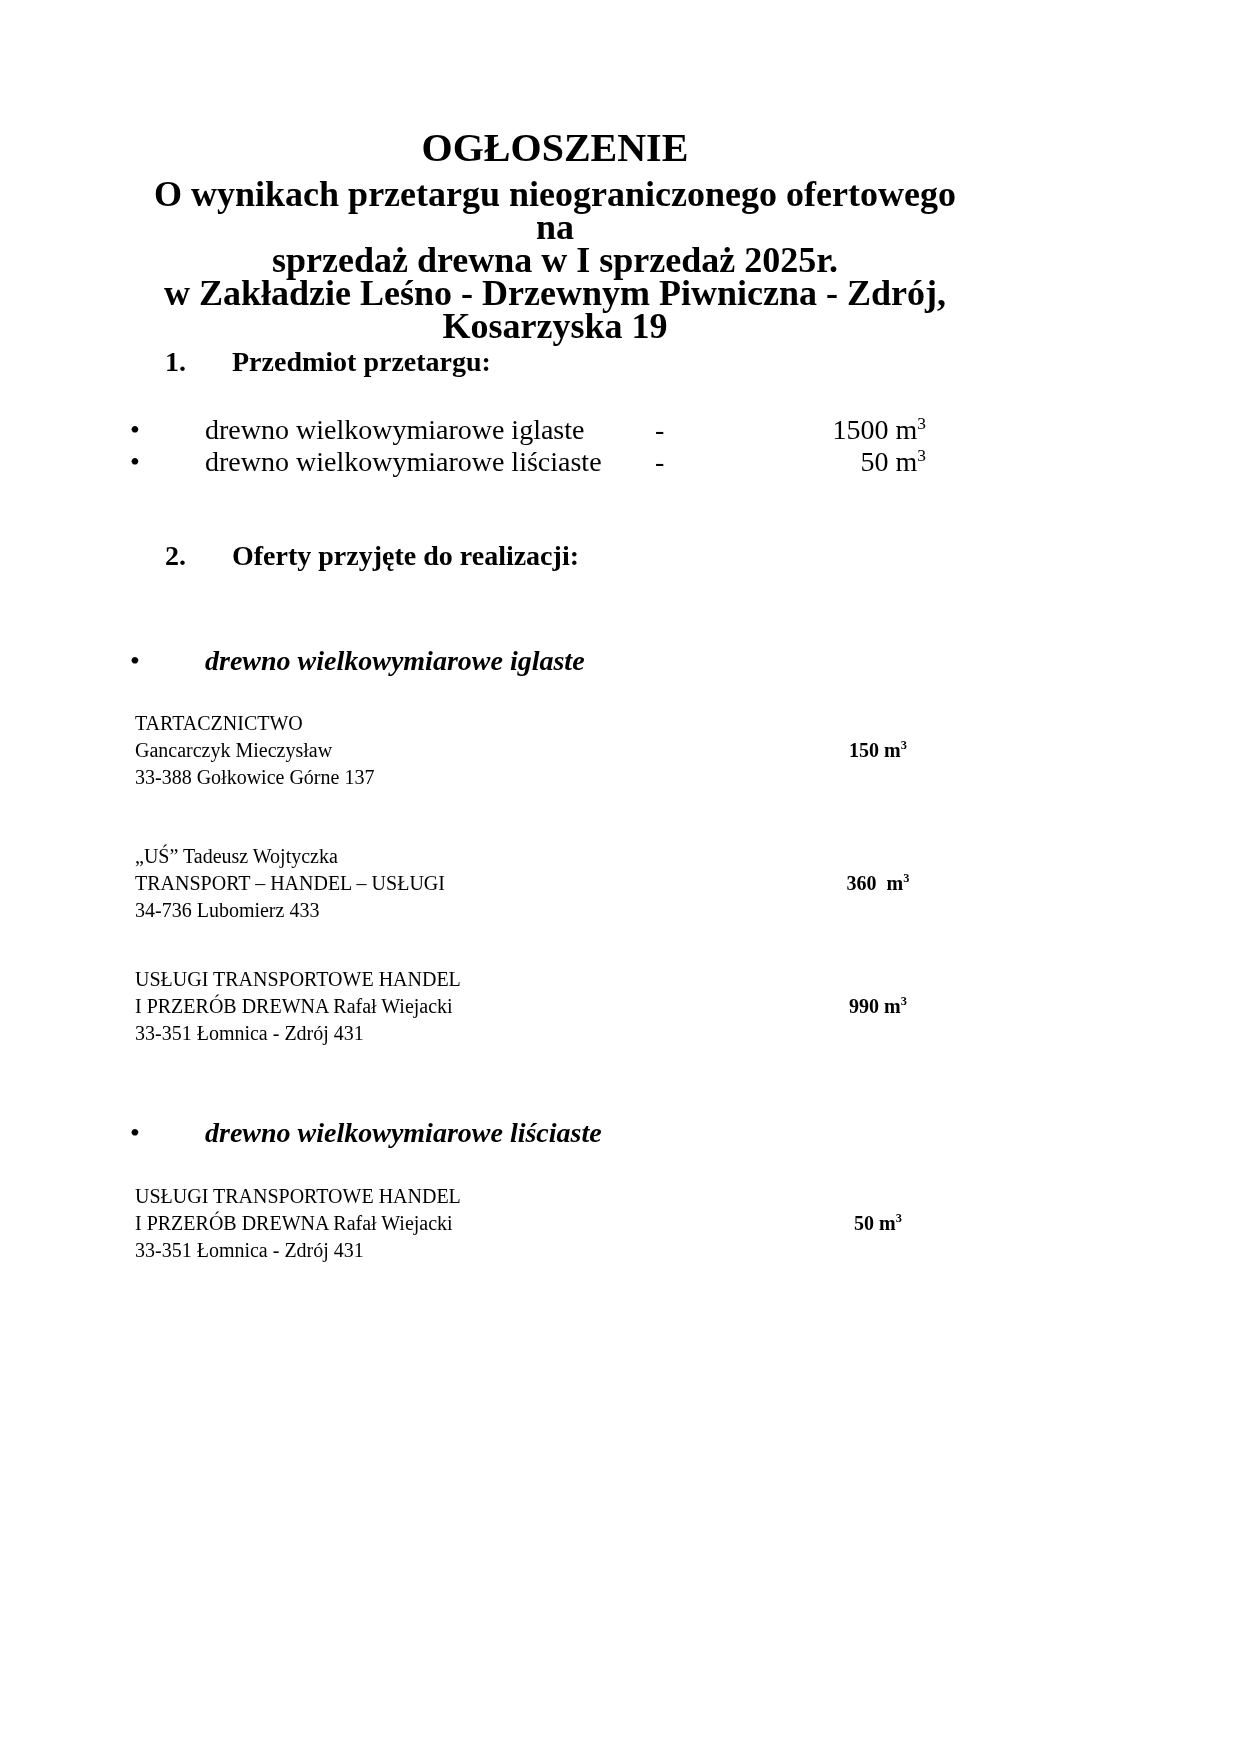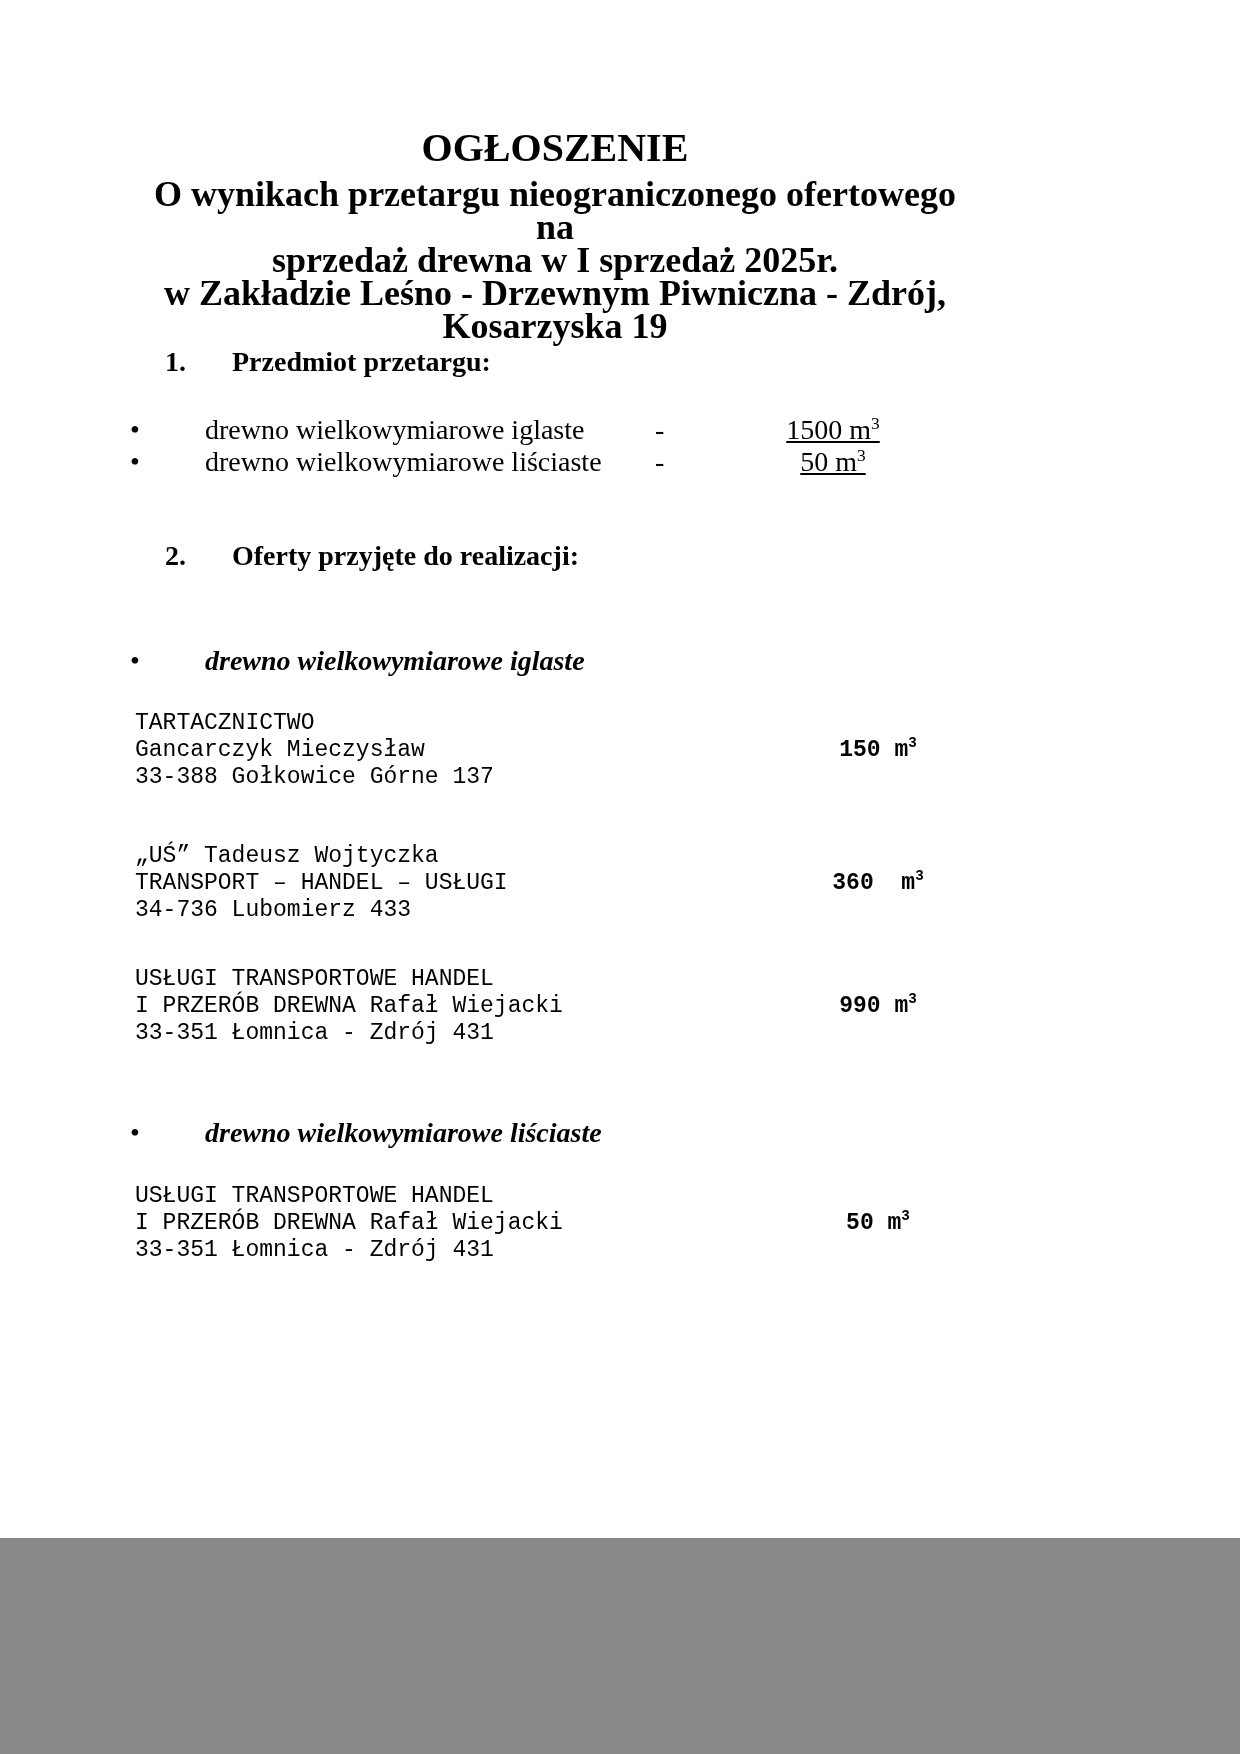--- a/index.html
+++ b/index.html
@@ -1,19 +1,19 @@
 <!DOCTYPE html>
 <html><head>
 <meta charset="utf-8">
 <style>
   html, body { margin: 0; padding: 0; background: #888; }
   .page {
     position: relative;
     width: 1240px;
-    height: 1538px;
+    height: 1754px;
     margin: 0 auto;
     background: #ffffff;
     font-family: "Liberation Serif", "DejaVu Serif", serif;
     color: #000000;
     overflow: hidden;
   }
   .content {
     position: absolute;
     left: 135px;
     top: 0;
@@ -54,38 +54,37 @@
     left: -5px;
     width: 796px;
     font-size: 28px;
     line-height: 32px;
   }
   .subject-row {
     display: grid;
     grid-template-columns: 75px 450px 85px 1fr;
   }
   .bullet-cell { font-size: 28px; }
-  .subj-qty { text-align: center; white-space: pre; text-decoration: underline; }
+  .subj-qty { text-align: right; white-space: pre; }
   .cat-heading {
     position: absolute;
     left: -5px;
     width: 796px;
     display: grid;
     grid-template-columns: 75px 1fr;
     font-size: 28px;
     line-height: 33px;
   }
   .cat-label { font-weight: 700; font-style: italic; }
   .offer {
     position: absolute;
     left: 0;
     width: 840px;
-    font-size: 23px;
+    font-size: 20px;
     line-height: 27px;
-    font-family: Liberation Mono, monospace;
   }
   .offer-qty {
     position: absolute;
     left: 658px;
     top: 27px;
     width: 170px;
     text-align: center;
     font-weight: 700;
     white-space: pre;
   }

